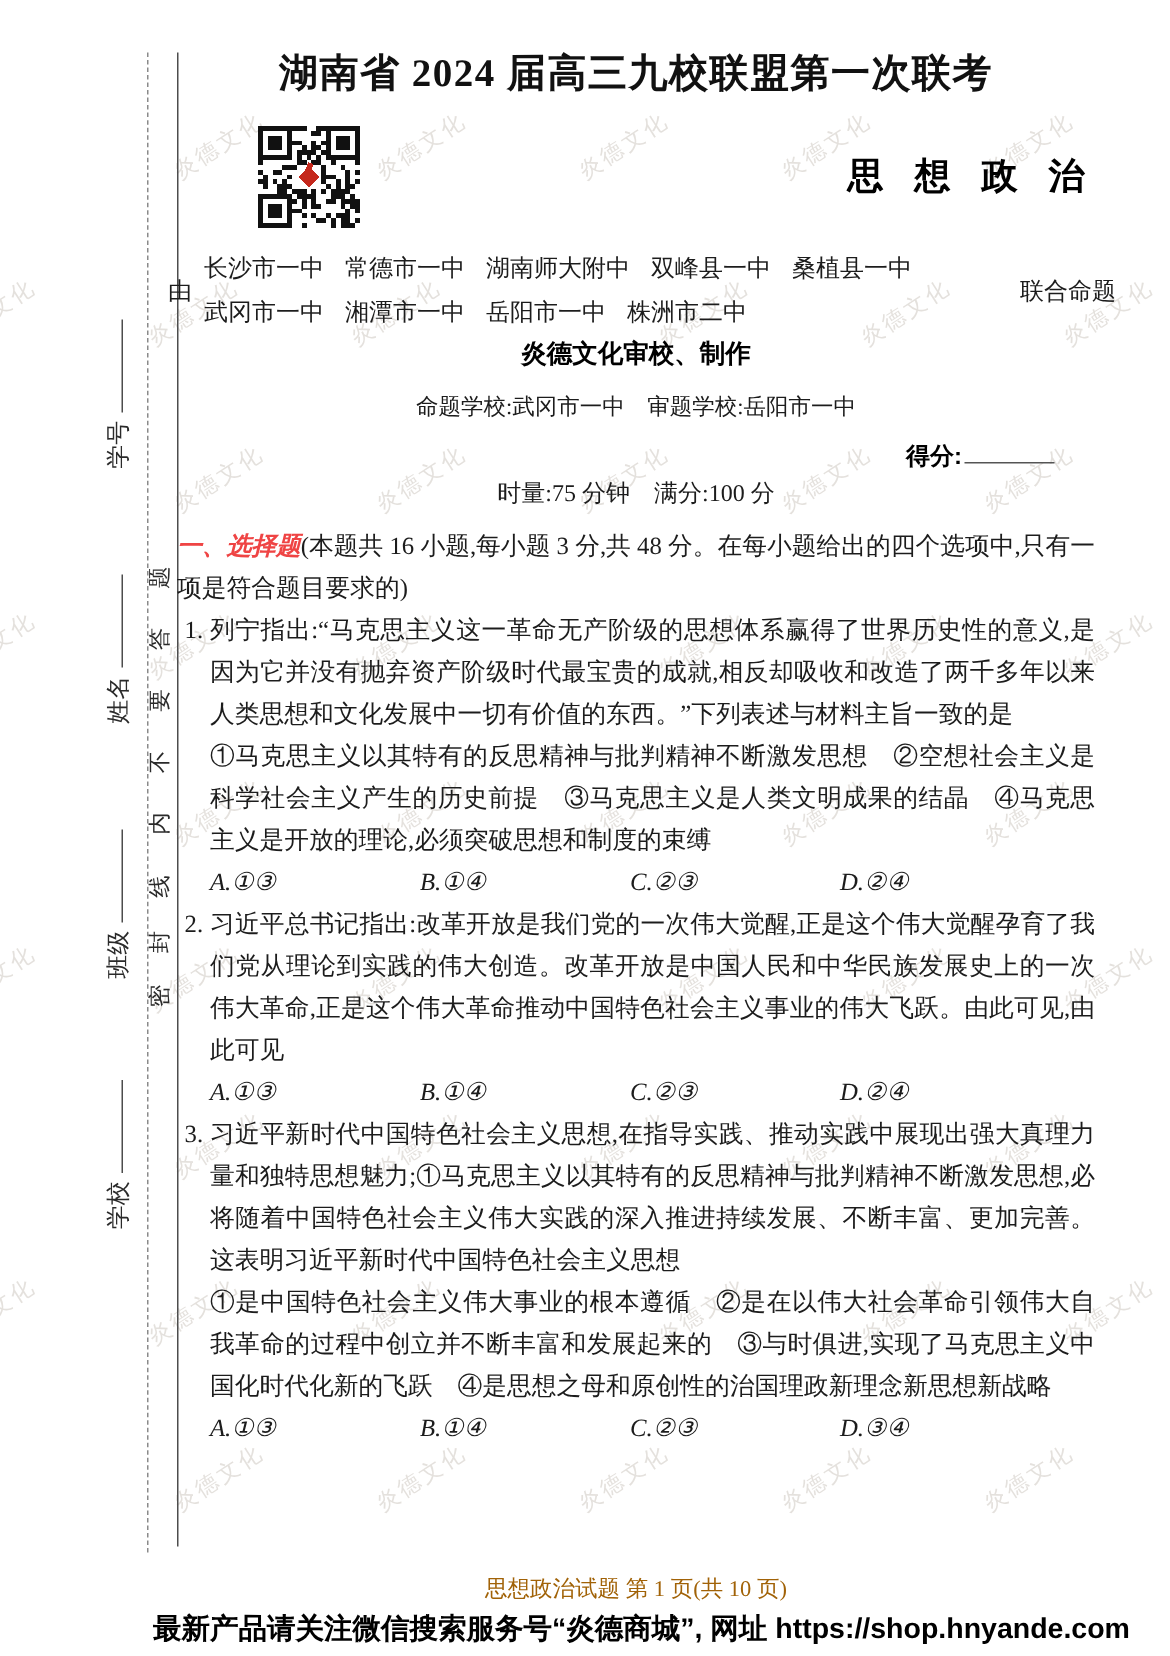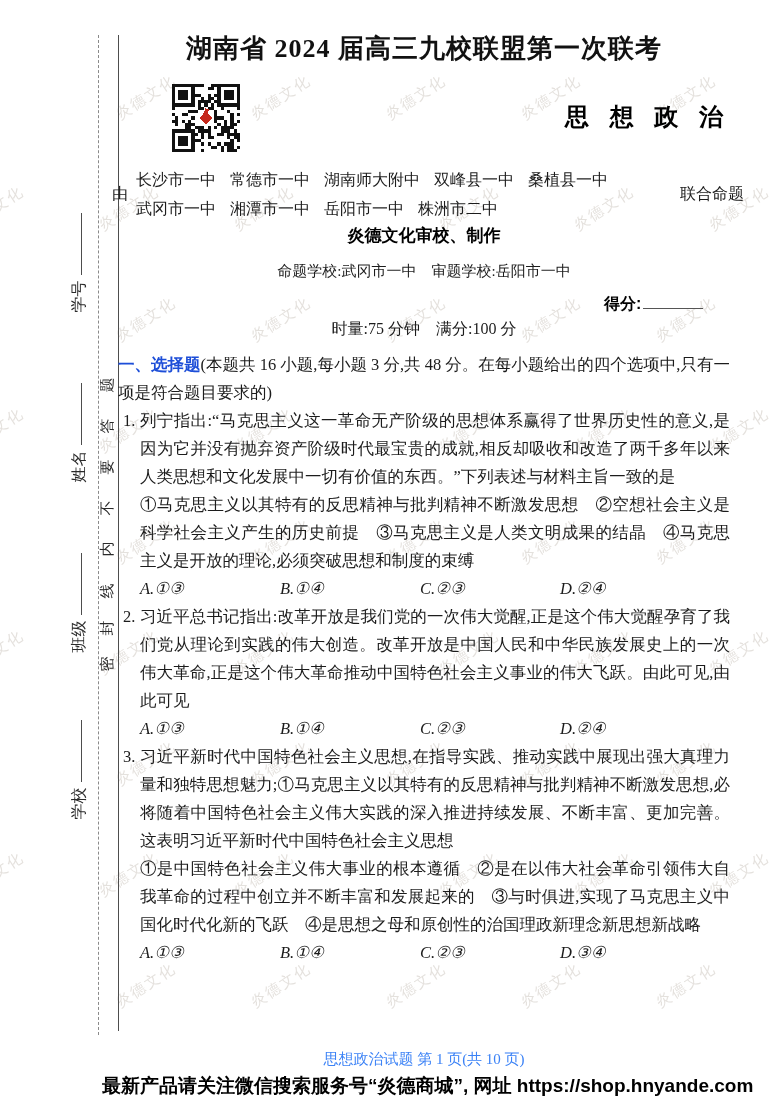--- a/index.html
+++ b/index.html
@@ -47,29 +47,29 @@
   .producer{position:absolute;left:118px;top:224px;width:612px;text-align:center;
     font-family:"Liberation Sans","DejaVu Sans",sans-serif;font-size:17px;font-weight:bold;color:#000;}
   .proposer{position:absolute;left:118px;top:262px;width:612px;text-align:center;font-size:15px;}
   .score{position:absolute;left:604px;top:292px;font-family:"Liberation Sans","DejaVu Sans",sans-serif;
     font-size:16px;font-weight:bold;color:#000;white-space:nowrap;}
   .score-line{display:inline-block;width:60px;border-bottom:1px solid #555;height:1em;margin-left:2px;}
   .meta-line{position:absolute;left:118px;top:319px;width:612px;text-align:center;font-size:16px;}
   
   .main{position:absolute;left:118px;top:350px;width:612px;font-size:16.5px;line-height:28px;}
   .sec-head{text-align:justify;}
-  .sec-head .h-bold{font-family:"Liberation Sans","DejaVu Sans",sans-serif;font-weight:bold;color:#1d4ed8;}
+  .sec-head .h-bold{font-family:"Liberation Sans","DejaVu Sans",sans-serif;font-weight:bold;color:#ef4444;font-style:italic;}
   .question{position:relative;}
   .q-stem,.q-items{position:relative;padding-left:22px;text-align:justify;}
   .q-num{position:absolute;left:5px;top:0;}
   .q-options{padding-left:22px;display:flex;white-space:nowrap;}
   .q-opt{flex:0 0 140px;font-style:italic;}
   .q-opt:last-child{flex:0 0 auto;}
   
-  .page-footer{position:absolute;left:118px;top:1050px;width:612px;text-align:center;font-size:15px;color:#3b82f6;}
+  .page-footer{position:absolute;left:118px;top:1050px;width:612px;text-align:center;font-size:15px;color:#a16207;}
   .promo{position:absolute;left:102px;top:1073px;width:676px;white-space:nowrap;
     font-family:"Liberation Sans","DejaVu Sans",sans-serif;
     font-size:19px;font-weight:bold;color:#000;}
 </style>
 </head>
 <body>
 
 <div class="page">
 
   <div class="wm-layer">

